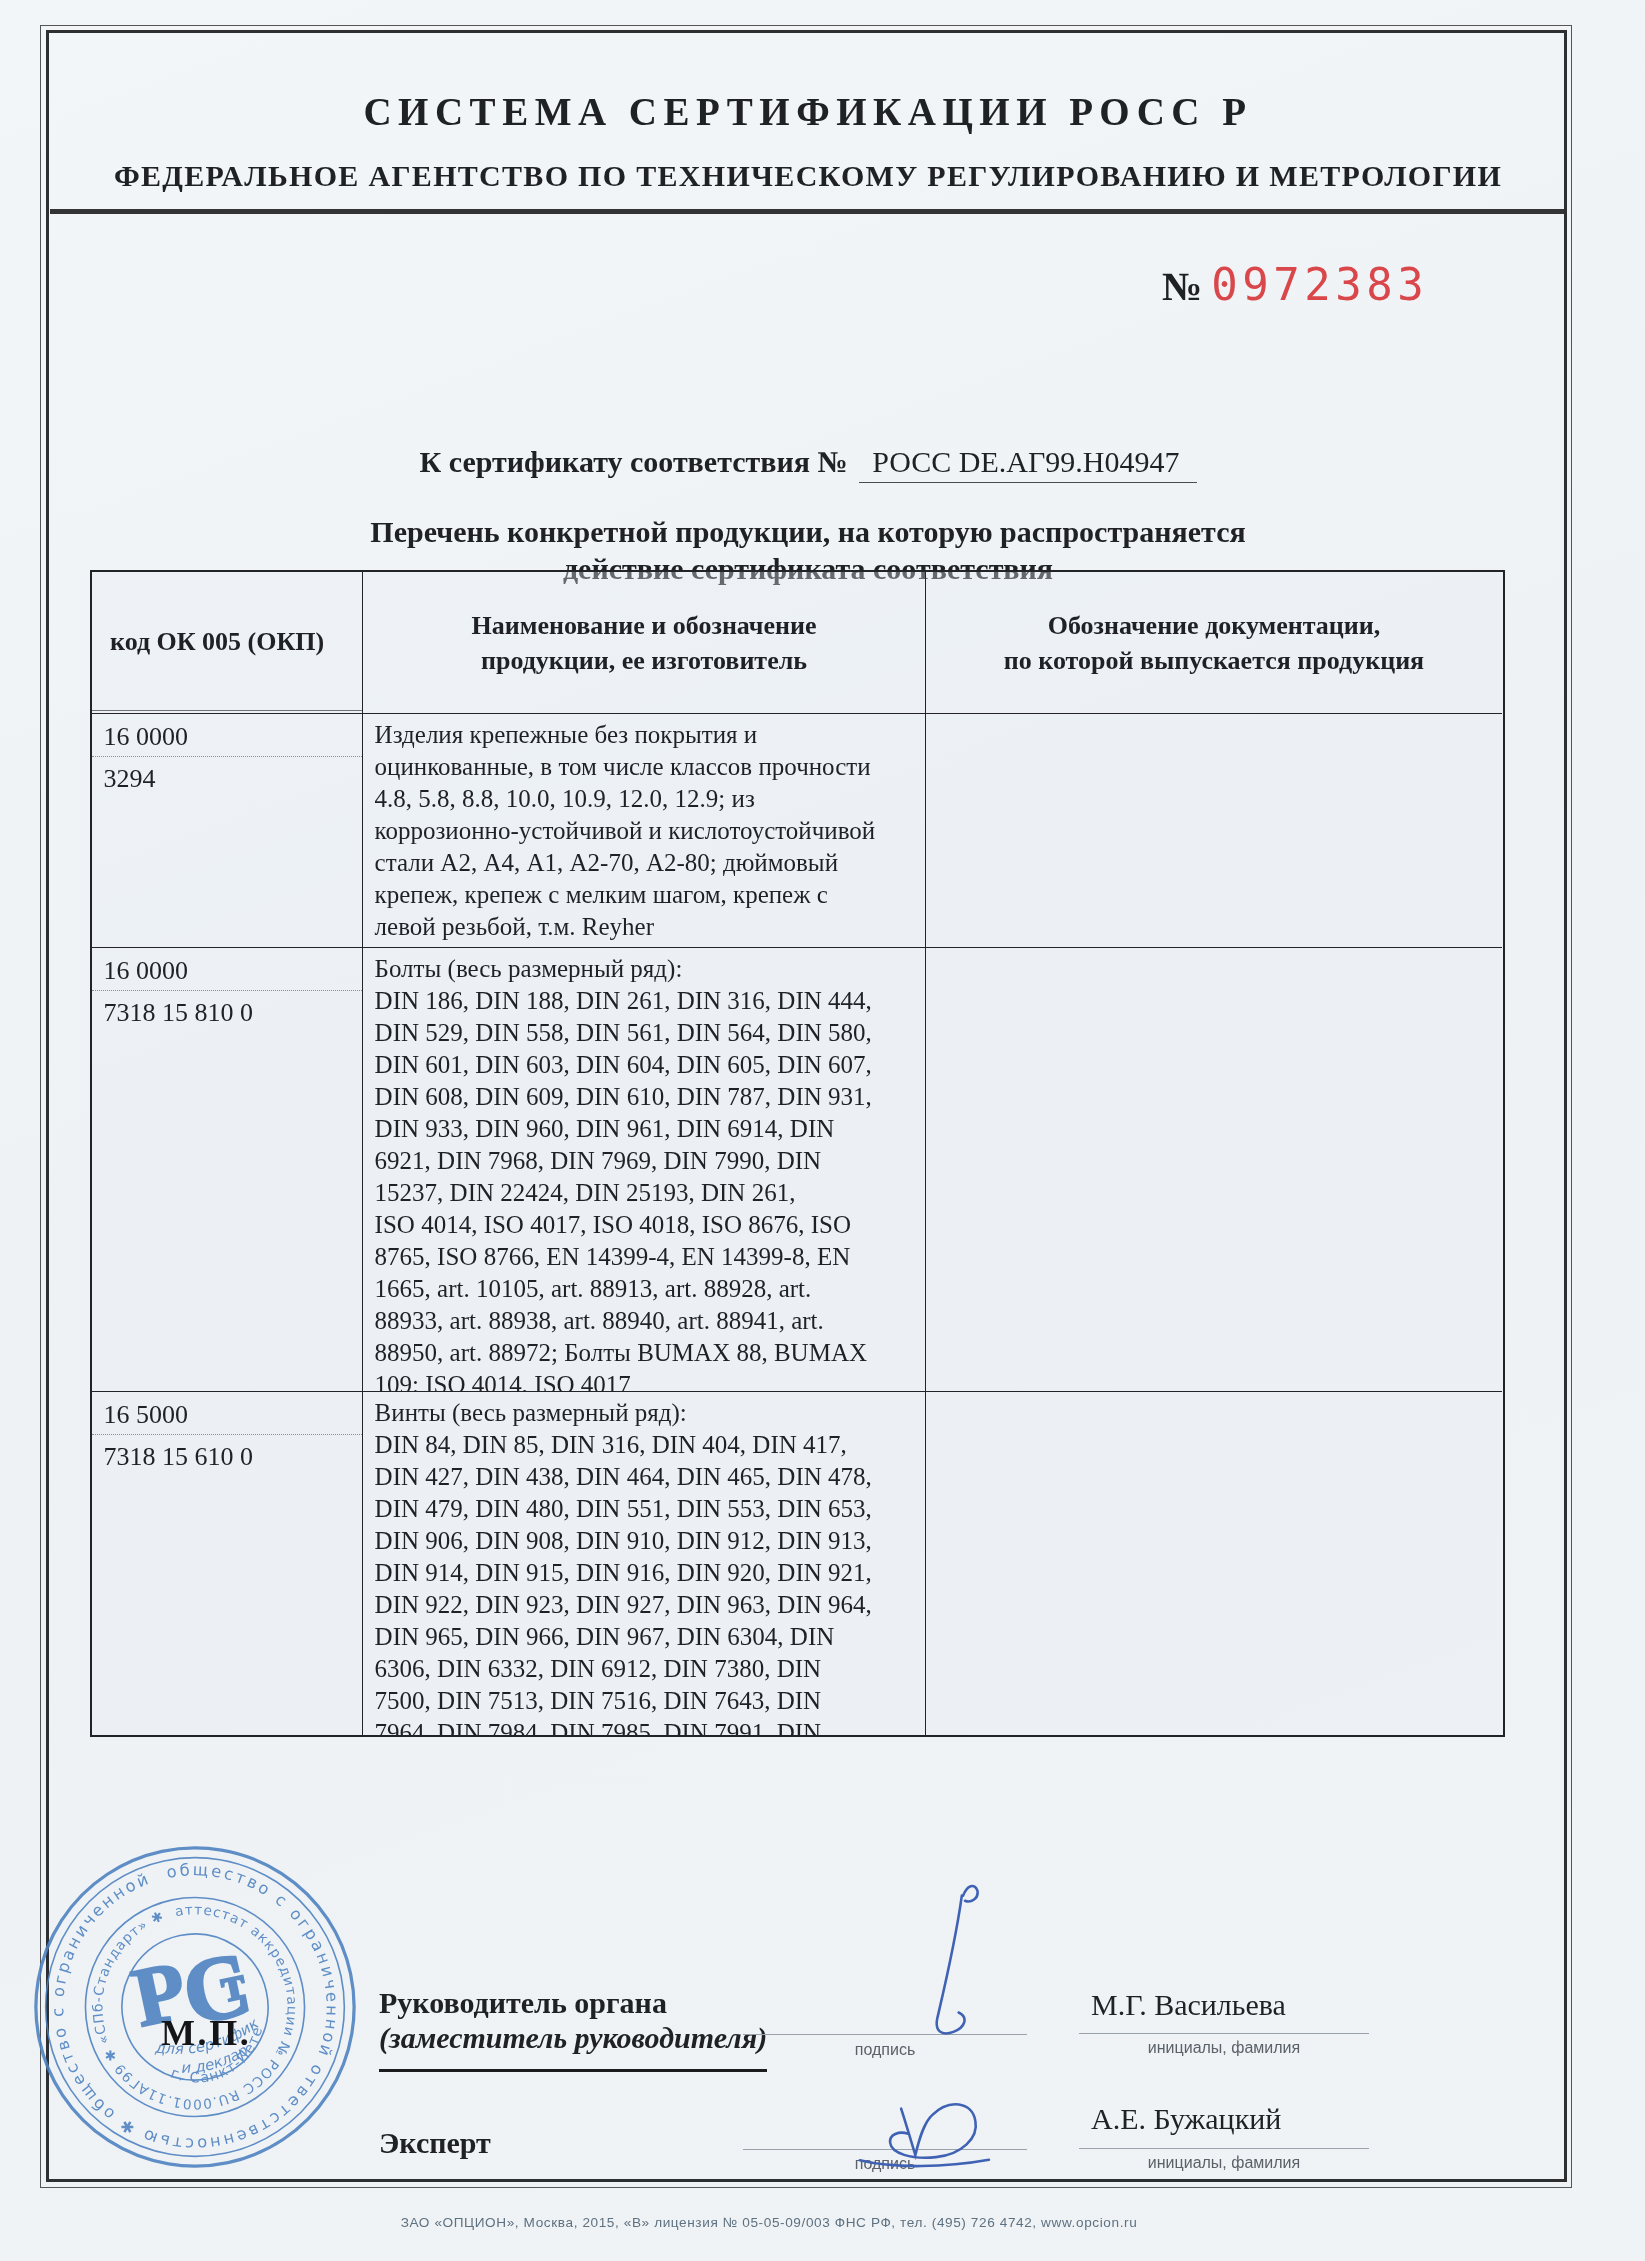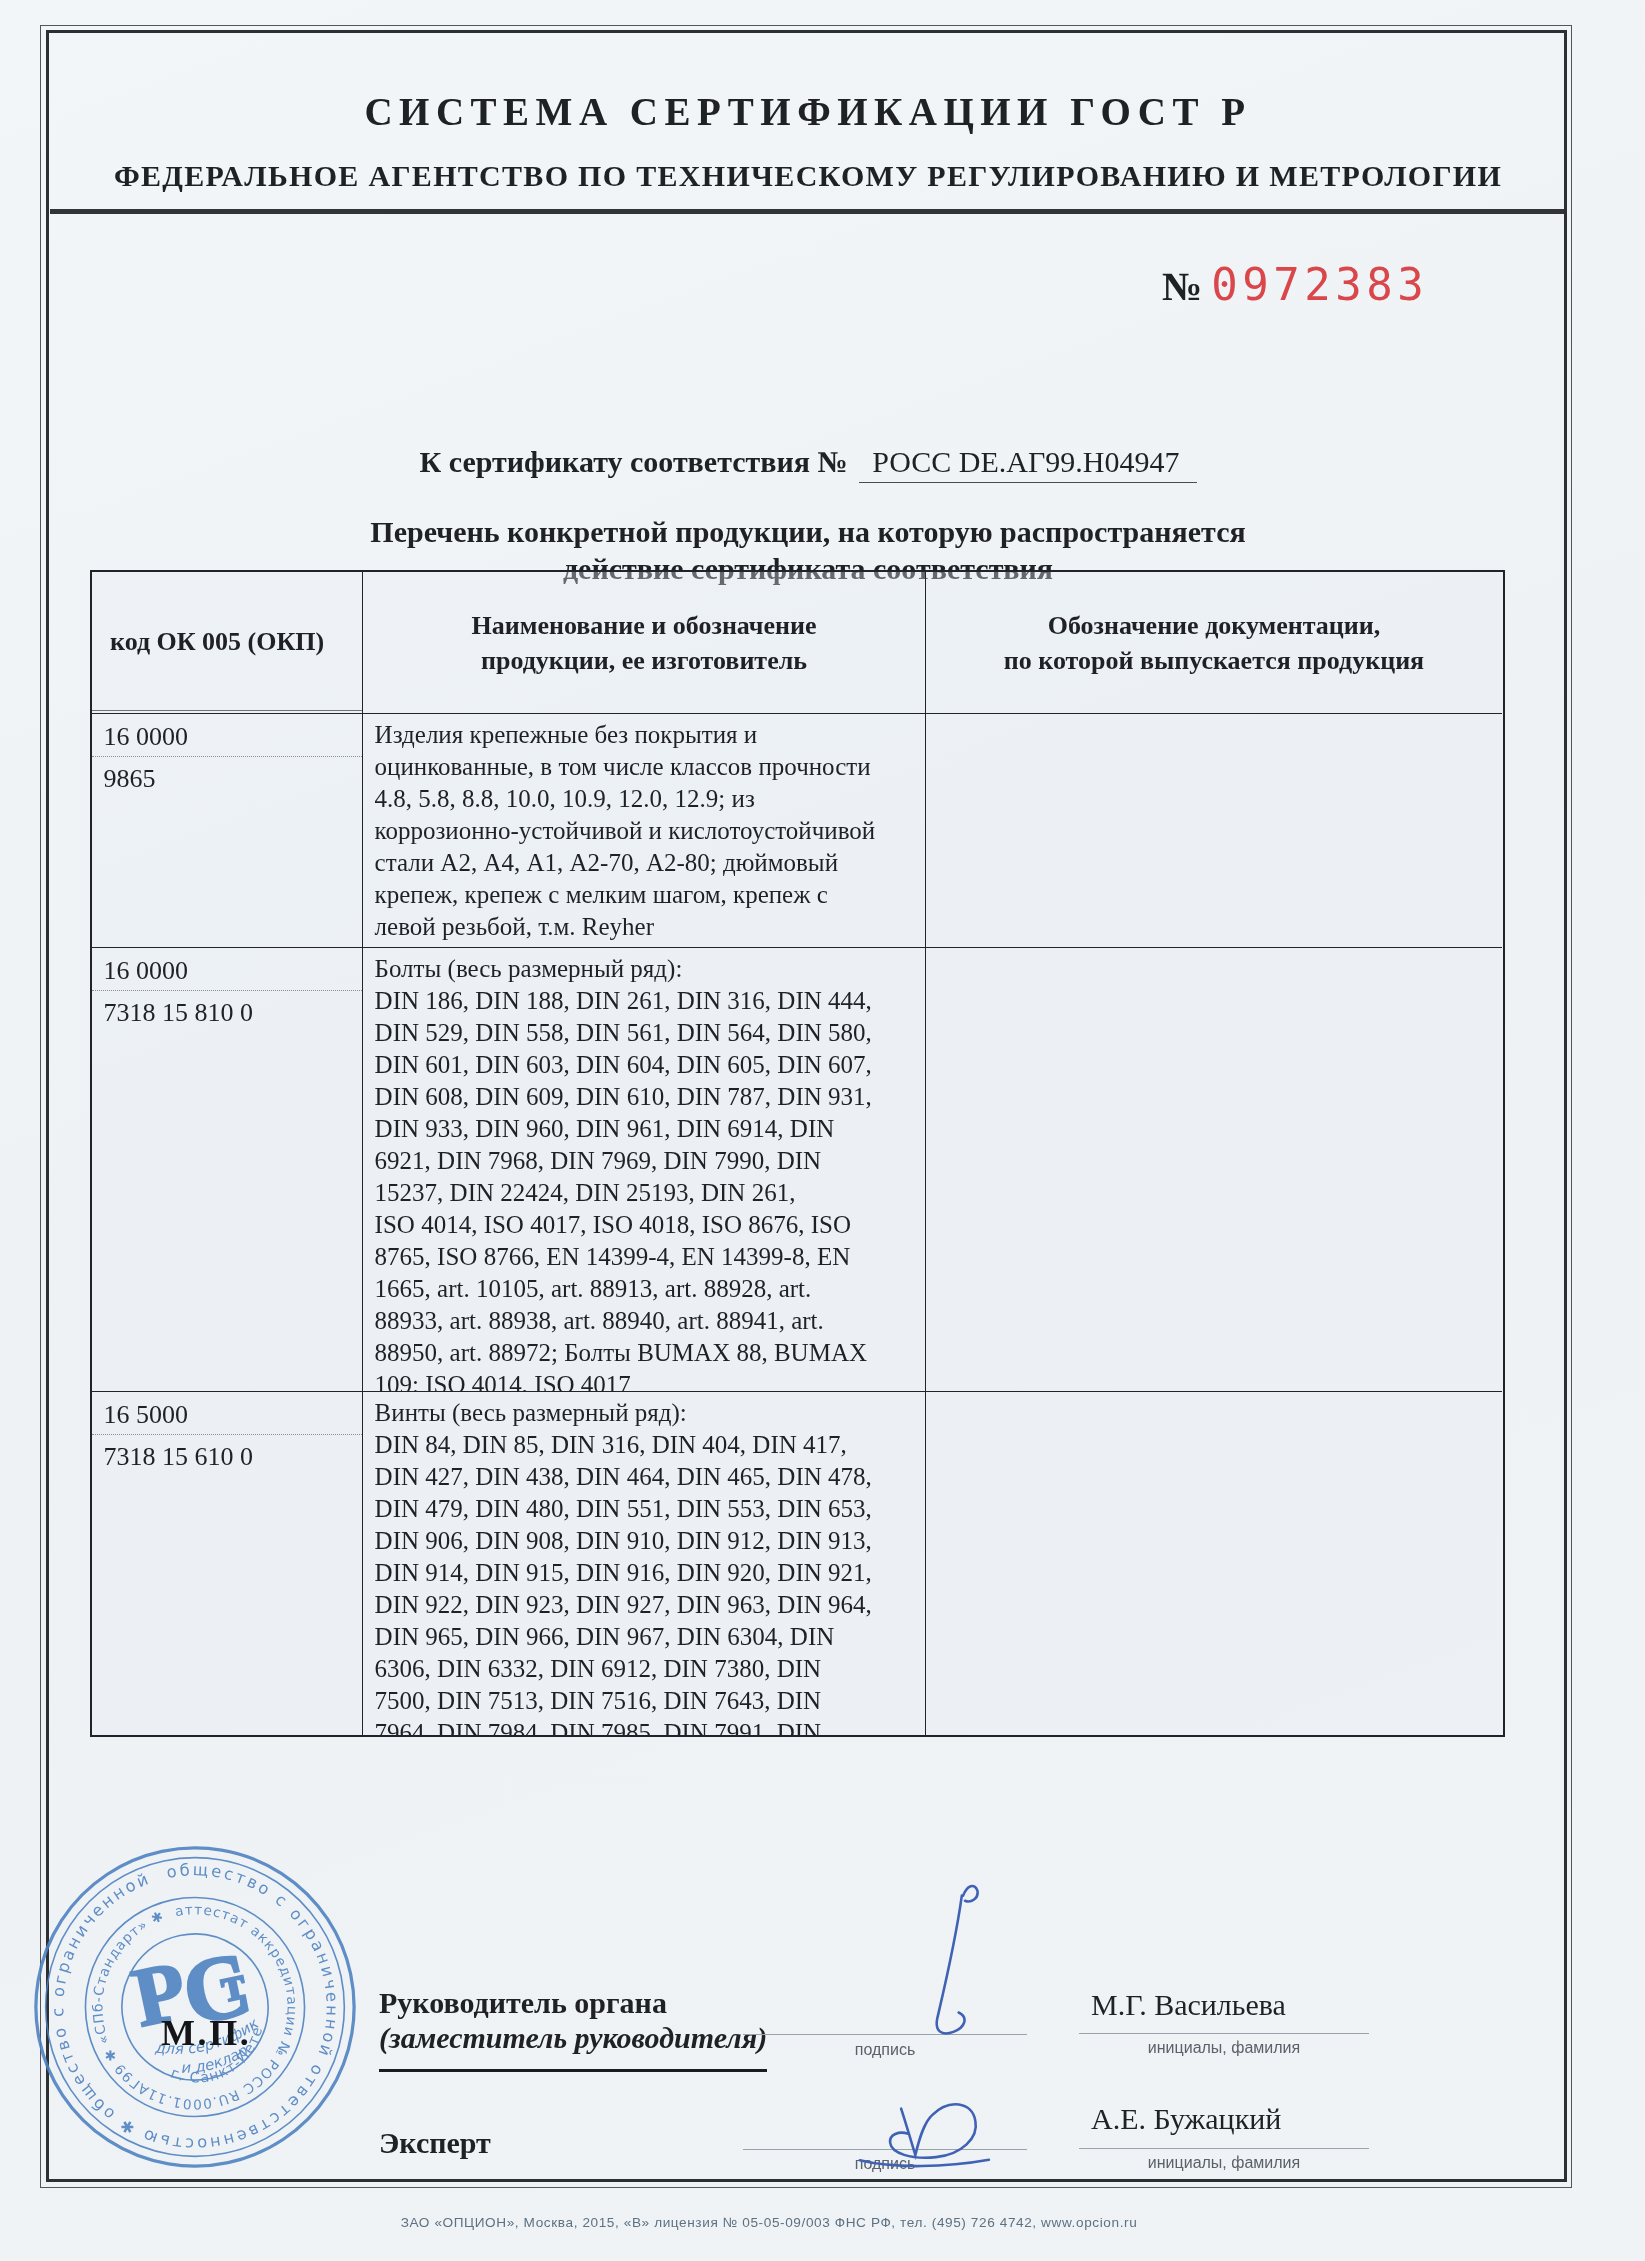--- a/index.html
+++ b/index.html
@@ -78,21 +78,21 @@
 </head>
 <body>
 
 <div id="page">
 
   <div id="frame" class="abs">
     <div id="frame-inner"></div>
   </div>
   <div id="header-rule" class="abs"></div>
 
-  <div class="abs center hdr1">СИСТЕМА СЕРТИФИКАЦИИ ГОСТ Р</div>
+  <div class="abs center hdr1">СИСТЕМА СЕРТИФИКАЦИИ РОСС Р</div>
   <div class="abs center hdr2">ФЕДЕРАЛЬНОЕ АГЕНТСТВО ПО ТЕХНИЧЕСКОМУ РЕГУЛИРОВАНИЮ И МЕТРОЛОГИИ</div>
 
   <div id="doc-number" class="abs">
     <span class="no">№</span>
     <span class="digits">0972383</span>
   </div>
 
 
   <div id="cert-line" class="abs center">
     <span class="lbl">К сертификату соответствия №</span><span class="val">РОСС DE.АГ99.Н04947</span>
@@ -109,21 +109,21 @@
       
     </div>
     <div class="cell th">Наименование и обозначение
 продукции, ее изготовитель</div>
     <div class="cell th last-col">Обозначение документации,
 по которой выпускается продукция</div>
 
     <div class="cell cell-code">
       <div class="code-top">16 0000</div>
       <div class="dotline"></div>
-      <div class="code-bottom">9865</div>
+      <div class="code-bottom">3294</div>
     </div>
     <div class="cell cell-name">Изделия крепежные без покрытия и
 оцинкованные, в том числе классов прочности
 4.8, 5.8, 8.8, 10.0, 10.9, 12.0, 12.9; из
 коррозионно-устойчивой и кислотоустойчивой
 стали А2, А4, А1, А2-70, А2-80;  дюймовый
 крепеж, крепеж с мелким шагом, крепеж с
 левой резьбой, т.м. Reyher</div>
     <div class="cell cell-docs last-col"></div>
 

